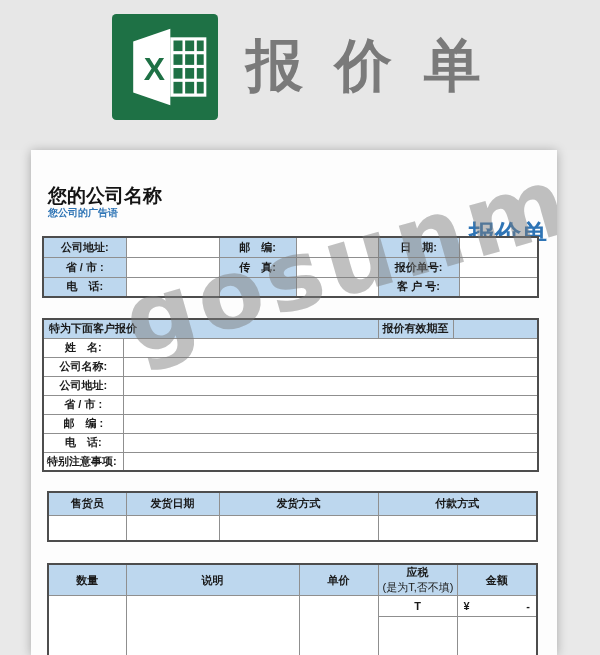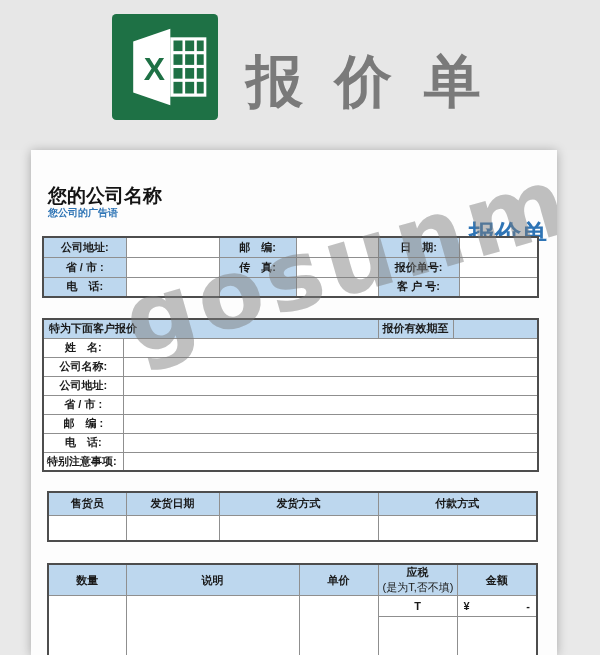--- a/index.html
+++ b/index.html
@@ -11,21 +11,21 @@
     position:relative;
     font-family:"Liberation Sans", sans-serif;
   }
 
   
   .banner { position:absolute; left:0; top:0; width:600px; height:150px; background:#E7E7E7; }
   .excel-icon { position:absolute; left:112px; top:14px; width:106px; height:106px; }
   .banner-title {
     position:absolute; left:246px; top:28px;
     font-size:57px; font-weight:bold; color:#7A7A7A;
-    letter-spacing:8px; white-space:nowrap;margin-top:16px;
+    letter-spacing:8px; white-space:nowrap;
   }
 
   
   .page {
     position:absolute; left:31px; top:150px; width:526px; height:505px;
     background:#FDFDFD;
     box-shadow:0 1px 10px rgba(0,0,0,0.28);
     overflow:hidden;
   }
   .company-name { position:absolute; left:17px; top:20px; font-size:19px; font-weight:bold; color:#141414;margin-top:13px; }

